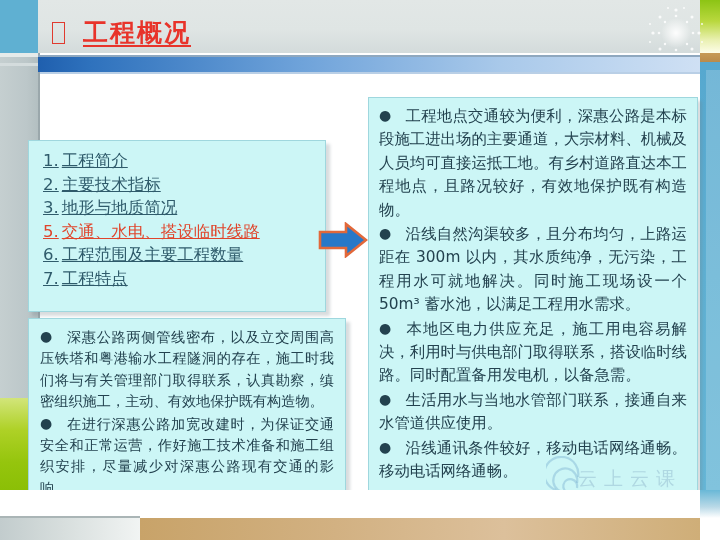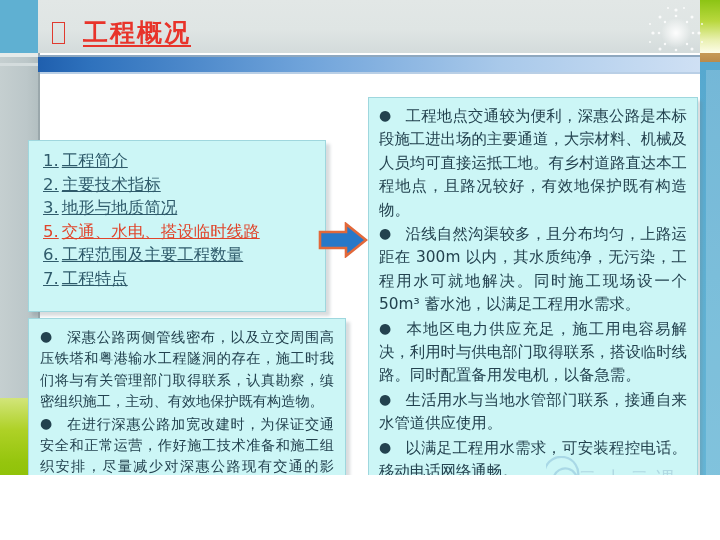--- a/index.html
+++ b/index.html
@@ -4,21 +4,21 @@
 <style>
   html, body {
     margin: 0; padding: 0;
     width: 720px; height: 540px;
     overflow: hidden;
     background: #ffffff;
     font-family: "DejaVu Sans", "Liberation Sans", sans-serif;
   }
   #slide {
     position: relative;
-    width: 720px; height: 475px;
+    width: 720px; height: 540px;
     background: #ffffff;
     overflow: hidden;
   }
 
   
   .bg-top-band {
     position: absolute; left: 0; top: 0; width: 720px; height: 53px;
     background: linear-gradient(to bottom, #e2e7e6 0%, #dfe5e4 55%, #d3dbdb 100%);
   }
   .bg-top-left-blue {
@@ -296,21 +296,21 @@
   <div class="cbox left-note-box">
     <p class="para"><span class="bullet">●</span><span>深惠公路两侧管线密布，以及立交周围高压铁塔和粤港输水工程隧洞的存在，施工时我们将与有关管理部门取得联系，认真勘察，缜密组织施工，主动、有效地保护既有构造物。</span></p>
     <p class="para"><span class="bullet">●</span><span>在进行深惠公路加宽改建时，为保证交通安全和正常运营，作好施工技术准备和施工组织安排，尽量减少对深惠公路现有交通的影响。</span></p>
   </div>
 
   <div class="cbox right-box">
     <p class="para"><span class="bullet">●</span><span>工程地点交通较为便利，深惠公路是本标段施工进出场的主要通道，大宗材料、机械及人员均可直接运抵工地。有乡村道路直达本工程地点，且路况较好，有效地保护既有构造物。</span></p>
     <p class="para"><span class="bullet">●</span><span>沿线自然沟渠较多，且分布均匀，上路运距在 300m 以内，其水质纯净，无污染，工程用水可就地解决。同时施工现场设一个 50m³ 蓄水池，以满足工程用水需求。</span></p>
     <p class="para"><span class="bullet">●</span><span>本地区电力供应充足，施工用电容易解决，利用时与供电部门取得联系，搭设临时线路。同时配置备用发电机，以备急需。</span></p>
     <p class="para"><span class="bullet">●</span><span>生活用水与当地水管部门联系，接通自来水管道供应使用。</span></p>
-    <p class="para"><span class="bullet">●</span><span>以满足工程用水需求，可安装程控电话。移动电话网络通畅。</span></p>
+    <p class="para"><span class="bullet">●</span><span>沿线通讯条件较好，移动电话网络通畅。移动电话网络通畅。</span></p>
   </div>
 
   <div class="watermark">
     <svg width="150" height="60" viewBox="0 0 150 60" style="position:absolute;left:-14px;top:-4px;">
       <g fill="none" stroke="#7fb4d2" stroke-opacity="0.45" stroke-width="2.2">
         <path d="M10 34 a17 17 0 1 1 22 -13"></path>
         <path d="M16 36 a12 12 0 1 1 15 -9"></path>
         <path d="M23 37 a7 7 0 1 1 8 -5"></path>
       </g>
     </svg>

